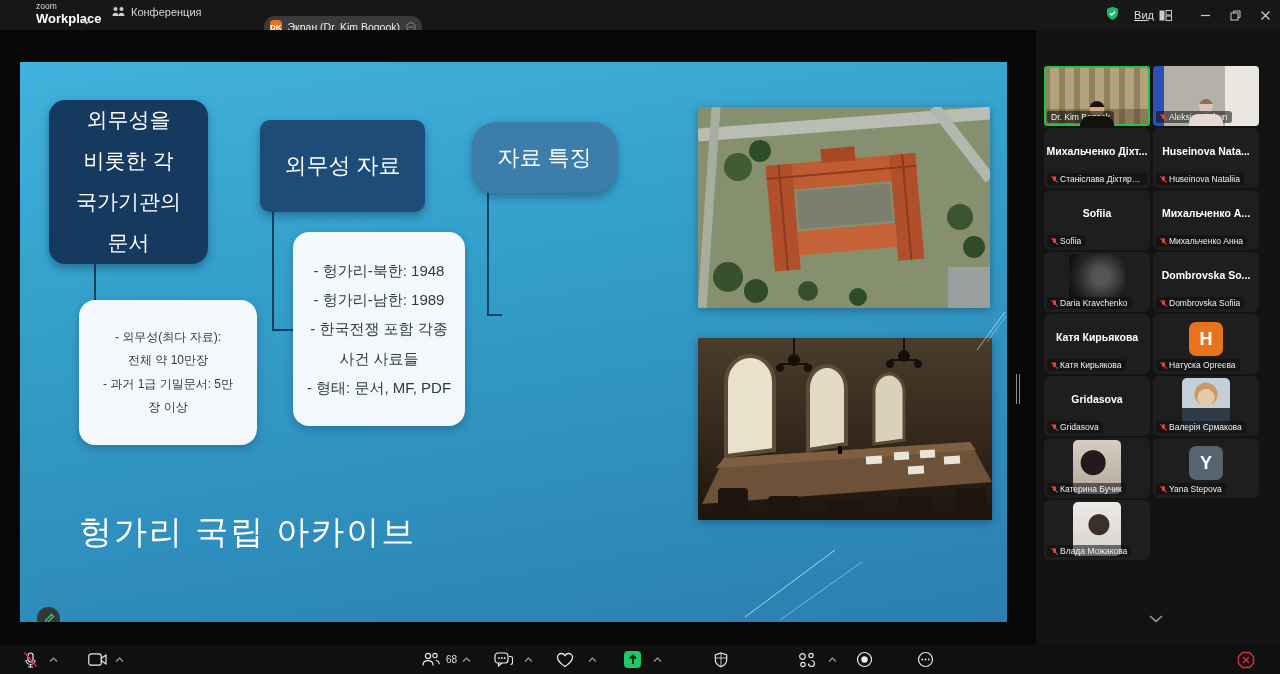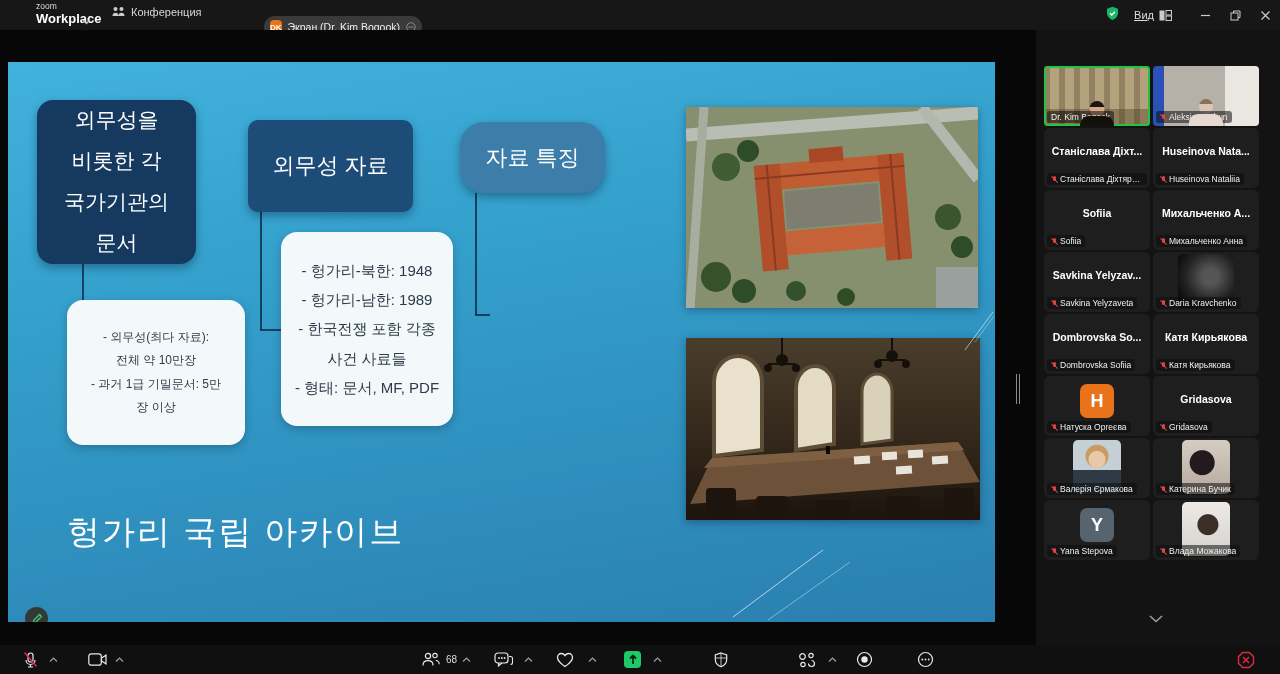--- a/index.html
+++ b/index.html
@@ -15,21 +15,21 @@
   .tab-conf { position:absolute; left:112px; top:6px; display:flex; align-items:center; gap:6px; font-size:11px; color:#d8d8d8; }
   .tab-screen { position:absolute; left:264px; top:4px; height:22px; width:158px; background:#3a3a3a; border-radius:11px; display:flex; align-items:center; gap:6px; padding:0 6px;margin-top:12px; }
   .dk-badge { width:15px; height:15px; border-radius:4px; background:var(--badge-orange,#e8731a); color:#fff; font-size:8px; font-weight:bold; display:flex; align-items:center; justify-content:center; }
   .tab-screen .t { font-size:10.5px; color:#eee; flex:1; white-space:nowrap; }
   .tb-right { position:absolute; right:0; top:0; height:30px; display:flex; align-items:center; }
   .view-group { display:flex; align-items:center; gap:5px; font-size:11px; color:#ddd; margin-right:18px;text-decoration:underline; }
   .win-btn { width:30px; height:30px; display:flex; align-items:center; justify-content:center; }
 
   
   .content { position:absolute; top:30px; left:0; width:1036px; height:615px; background:#070707; }
-  .slide { position:absolute; left:8px; top:32px; width:987px; height:560px; background:linear-gradient(170deg, var(--slide-top,#41b2dd) 0%, #34a0cc 35%, var(--slide-bottom,#2a7fb0) 100%); overflow:hidden; }
+  .slide { position:absolute; left:20px; top:32px; width:987px; height:560px; background:linear-gradient(170deg, var(--slide-top,#41b2dd) 0%, #34a0cc 35%, var(--slide-bottom,#2a7fb0) 100%); overflow:hidden; }
 
   .hbox { position:absolute; color:#fff; display:flex; align-items:center; justify-content:center; text-align:center; white-space:pre-line; box-shadow:0 4px 10px rgba(0,20,40,.35); }
   .hb1 { left:29px; top:38px; width:159px; height:164px; background:var(--navy-dark,#16395f); border-radius:16px; font-size:21px; line-height:1.95; }
   .hb2 { left:240px; top:58px; width:165px; height:92px; background:var(--navy-mid,#1d4c78); border-radius:10px; font-size:22px; }
   .hb3 { left:452px; top:60px; width:145px; height:71px; background:var(--blue-light,#3c7ea9); border-radius:24px; font-size:22px; }
 
   .wbox { position:absolute; background:#f3f8fb; border-radius:16px; color:#2e3c48; display:flex; align-items:center; justify-content:center; text-align:center; white-space:pre-line; box-shadow:0 3px 8px rgba(0,20,40,.25); }
   .wb1 { left:59px; top:238px; width:178px; height:145px; font-size:12px; line-height:1.95; }
   .wb2 { left:273px; top:170px; width:172px; height:194px; font-size:15px; line-height:1.95; }
   .wb3 { left:481px; top:150px; width:184px; height:199px; font-size:14.5px; line-height:1.85; }
@@ -279,21 +279,21 @@
           </div>
       </div>
       <div class="tile t-video v-morhun">
         <div class="chip">
             <span class="mic"></span>
             <span class="chip-t">Aleksia Morhun</span>
           </div>
       </div>
 
       <div class="tile">
-        <div class="pname">Станіслава Діхт...</div>
+        <div class="pname">Михальченко Діхт...</div>
         <div class="chip">
             <span class="mic"></span>
             <span class="chip-t">Станіслава Діхтяренко</span>
           </div>
       </div>
       <div class="tile">
         <div class="pname">Huseinova Nata...</div>
         <div class="chip">
             <span class="mic"></span>
             <span class="chip-t">Huseinova Nataliia</span>
@@ -308,27 +308,20 @@
           </div>
       </div>
       <div class="tile">
         <div class="pname">Михальченко А...</div>
         <div class="chip">
             <span class="mic"></span>
             <span class="chip-t">Михальченко Анна</span>
           </div>
       </div>
 
-      <div class="tile">
-        <div class="pname">Savkina Yelyzav...</div>
-        <div class="chip">
-            <span class="mic"></span>
-            <span class="chip-t">Savkina Yelyzaveta</span>
-          </div>
-      </div>
       <div class="tile">
         <div class="pimg ph-dark"></div>
         <div class="chip">
             <span class="mic"></span>
             <span class="chip-t">Daria Kravchenko</span>
           </div>
       </div>
 
       <div class="tile">
         <div class="pname">Dombrovska So...</div>

